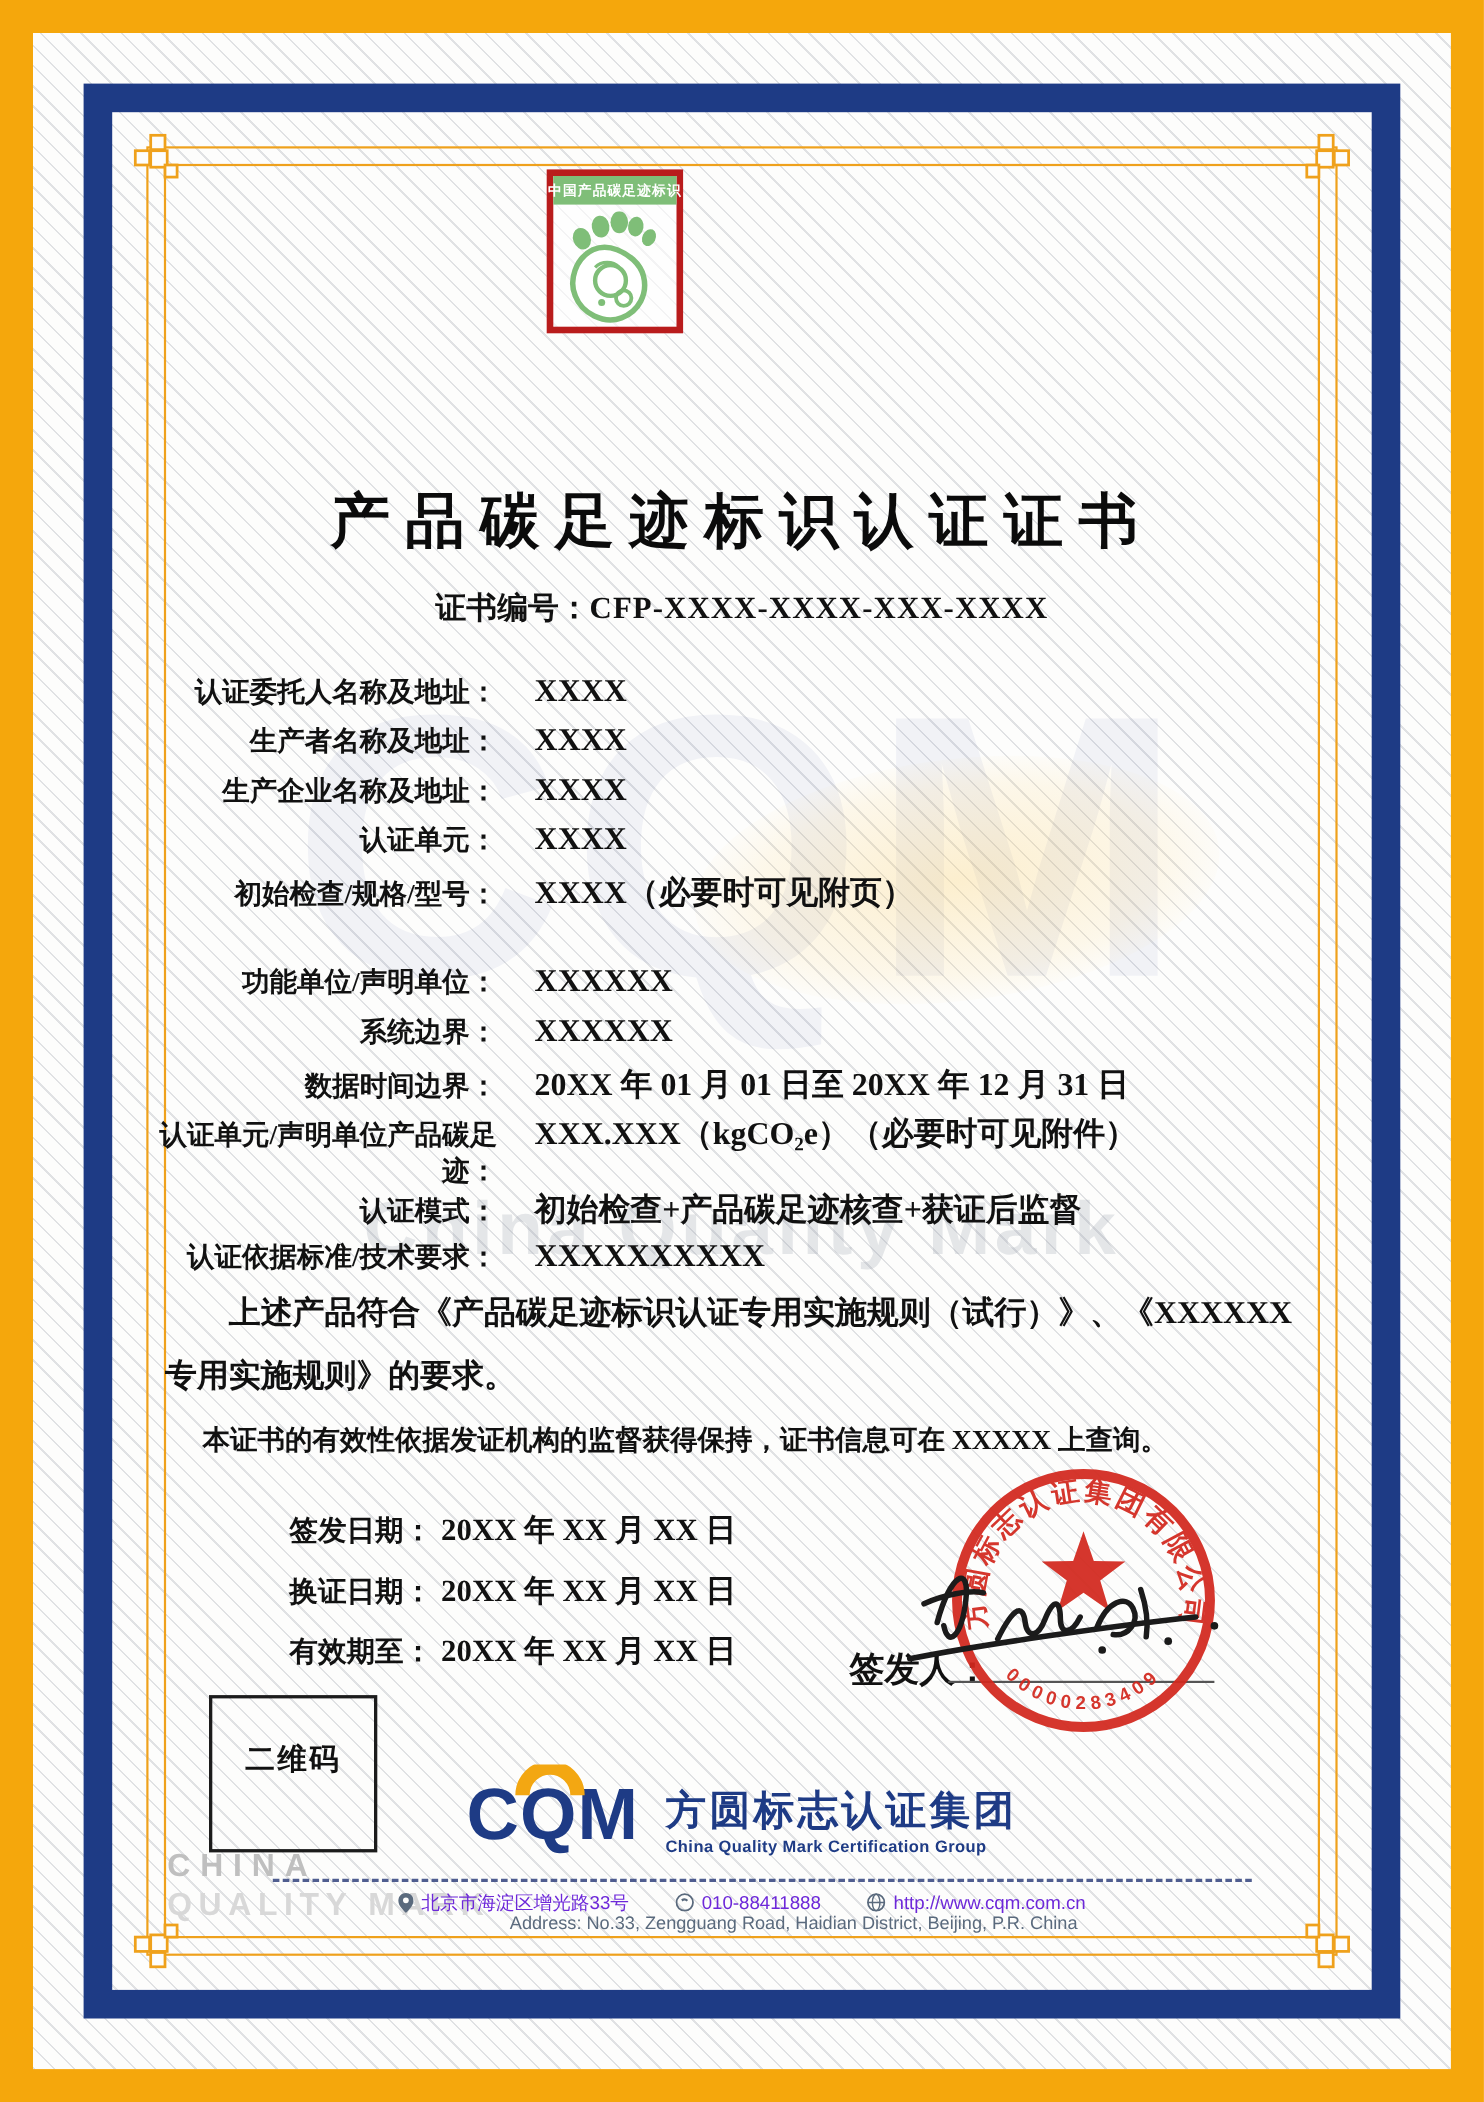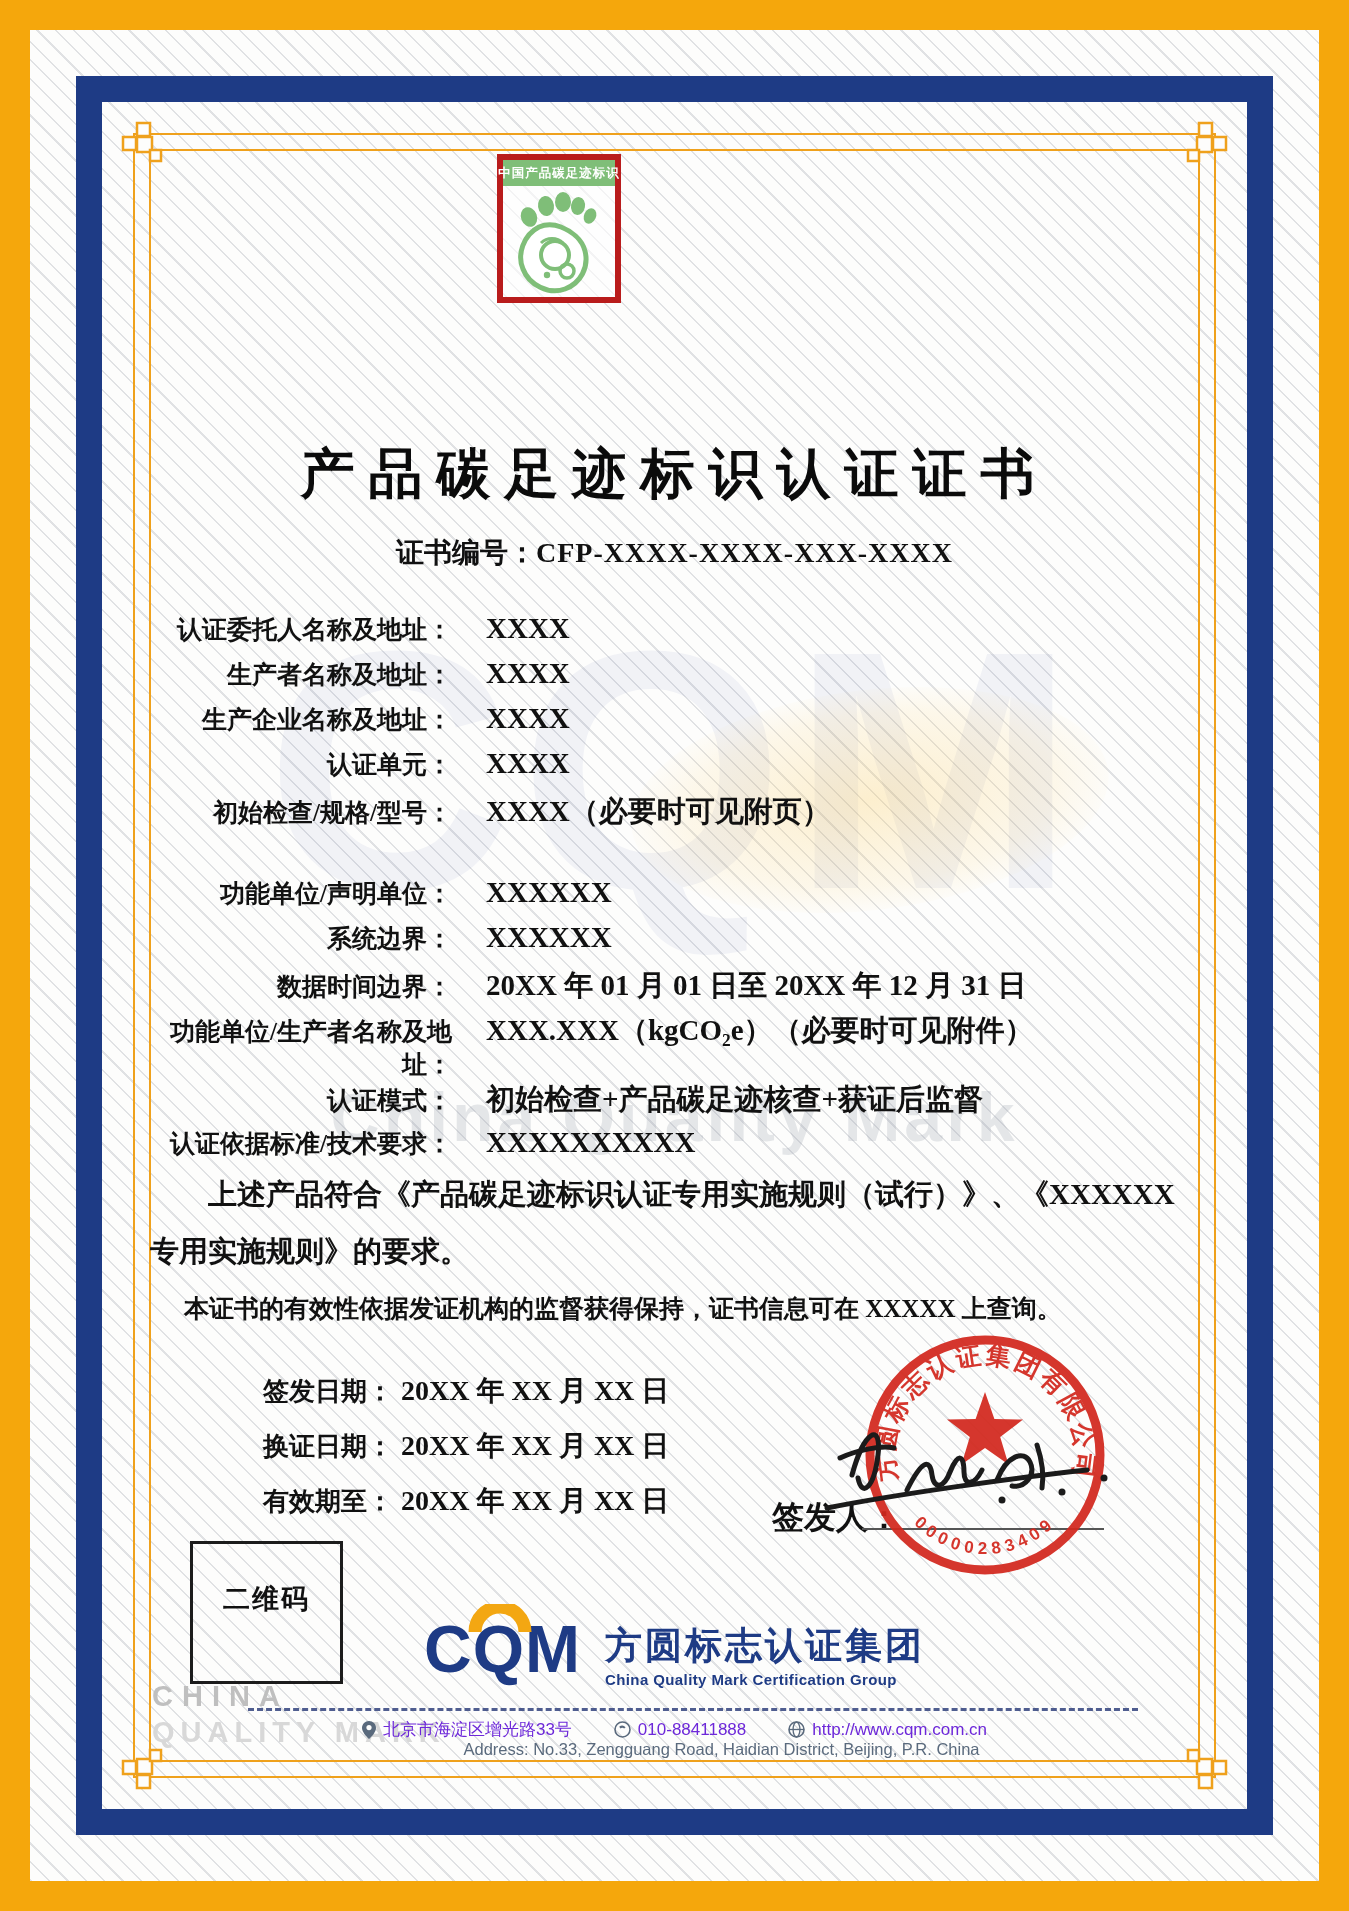--- a/index.html
+++ b/index.html
@@ -186,21 +186,21 @@
   </div>
   <div class="row" style="top:921px">
     <span class="lbl">系统边界：</span>
     <span class="val">XXXXXX</span>
   </div>
   <div class="row" style="top:966px">
     <span class="lbl">数据时间边界：</span>
     <span class="val">20XX 年 01 月 01 日至 20XX 年 12 月 31 日</span>
   </div>
   <div class="row" style="top:1011px">
-    <span class="lbl">功能单位/生产者名称及地址：</span>
+    <span class="lbl">认证单元/声明单位产品碳足迹：</span>
     <span class="val">XXX.XXX（kgCO₂e）（必要时可见附件）</span>
   </div>
 
   <div class="row" style="top:1080px">
     <span class="lbl">认证模式：</span>
     <span class="val">初始检查+产品碳足迹核查+获证后监督</span>
   </div>
   <div class="row" style="top:1126px">
     <span class="lbl">认证依据标准/技术要求：</span>
     <span class="val">XXXXXXXXXX</span>

